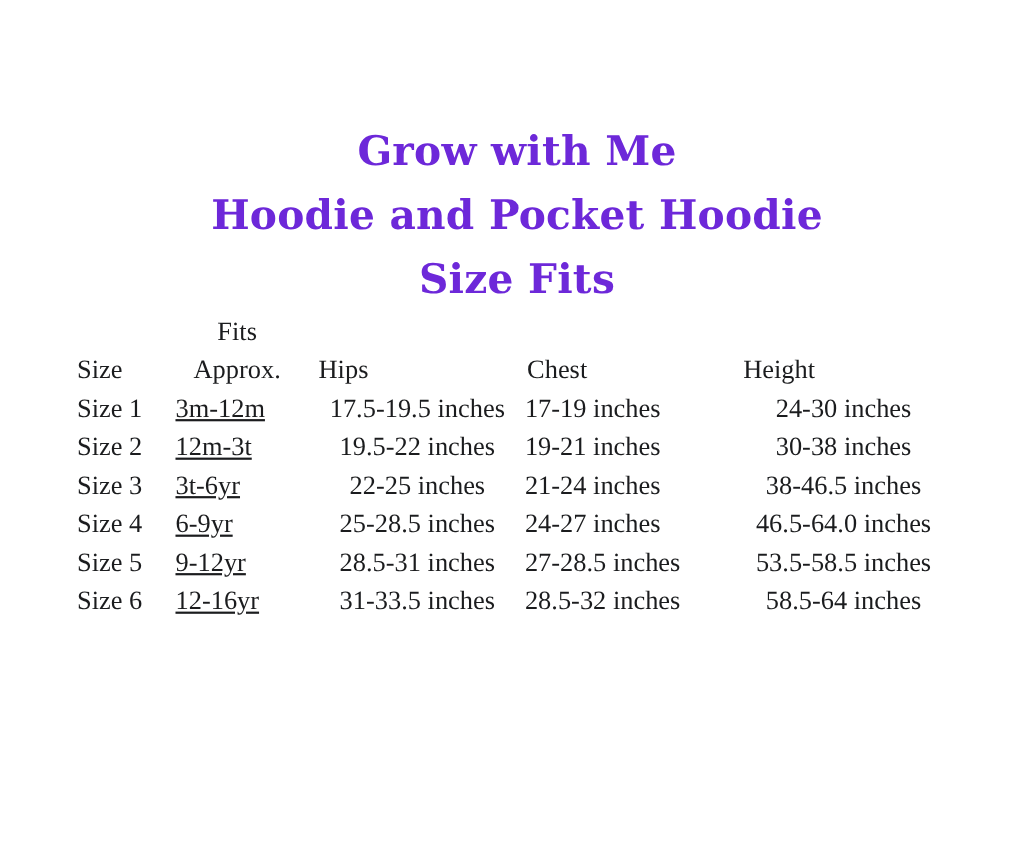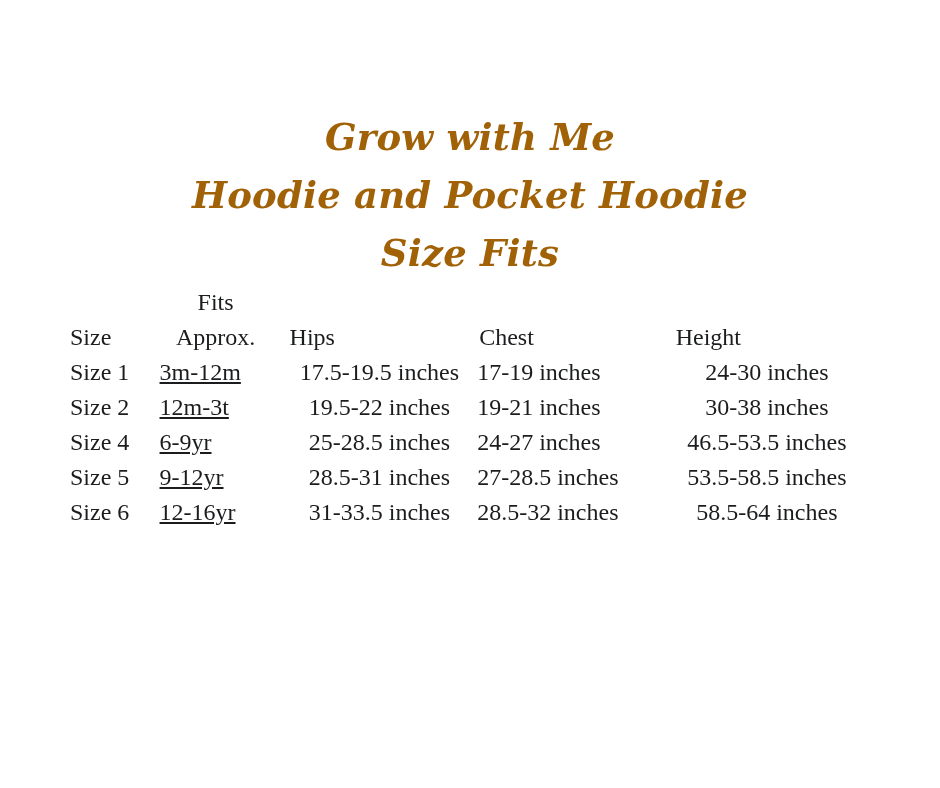--- a/index.html
+++ b/index.html
@@ -25,22 +25,21 @@
     left: 0;
     width: 940px;
     text-align: center;
   }
   .title-line {
     font-family: "DejaVu Serif", serif;
     font-weight: bold;
     font-size: 37px;
     line-height: 58px;
     letter-spacing: 0.2px;
-    color: #a16207;
-    font-style: italic;
+    color: #6d28d9;
   }
   .chart {
     position: absolute;
     top: 285px;
     left: 70px;
     width: 800px;
   }
   table.size-table {
     border-collapse: collapse;
     font-size: 24px;
@@ -113,25 +112,32 @@
           <td class="col-height">24-30 inches</td>
         </tr>
         <tr class="data-row">
           <td class="col-size">Size 2</td>
           <td class="col-approx">12m-3t</td>
           <td class="col-hips">19.5-22 inches</td>
           <td class="col-chest">19-21 inches</td>
           <td class="col-height">30-38 inches</td>
         </tr>
         <tr class="data-row">
+          <td class="col-size">Size 3</td>
+          <td class="col-approx">3t-6yr</td>
+          <td class="col-hips">22-25 inches</td>
+          <td class="col-chest">21-24 inches</td>
+          <td class="col-height">38-46.5 inches</td>
+        </tr>
+        <tr class="data-row">
           <td class="col-size">Size 4</td>
           <td class="col-approx">6-9yr</td>
           <td class="col-hips">25-28.5 inches</td>
           <td class="col-chest">24-27 inches</td>
-          <td class="col-height">46.5-53.5 inches</td>
+          <td class="col-height">46.5-64.0 inches</td>
         </tr>
         <tr class="data-row">
           <td class="col-size">Size 5</td>
           <td class="col-approx">9-12yr</td>
           <td class="col-hips">28.5-31 inches</td>
           <td class="col-chest">27-28.5 inches</td>
           <td class="col-height">53.5-58.5 inches</td>
         </tr>
         <tr class="data-row">
           <td class="col-size">Size 6</td>

